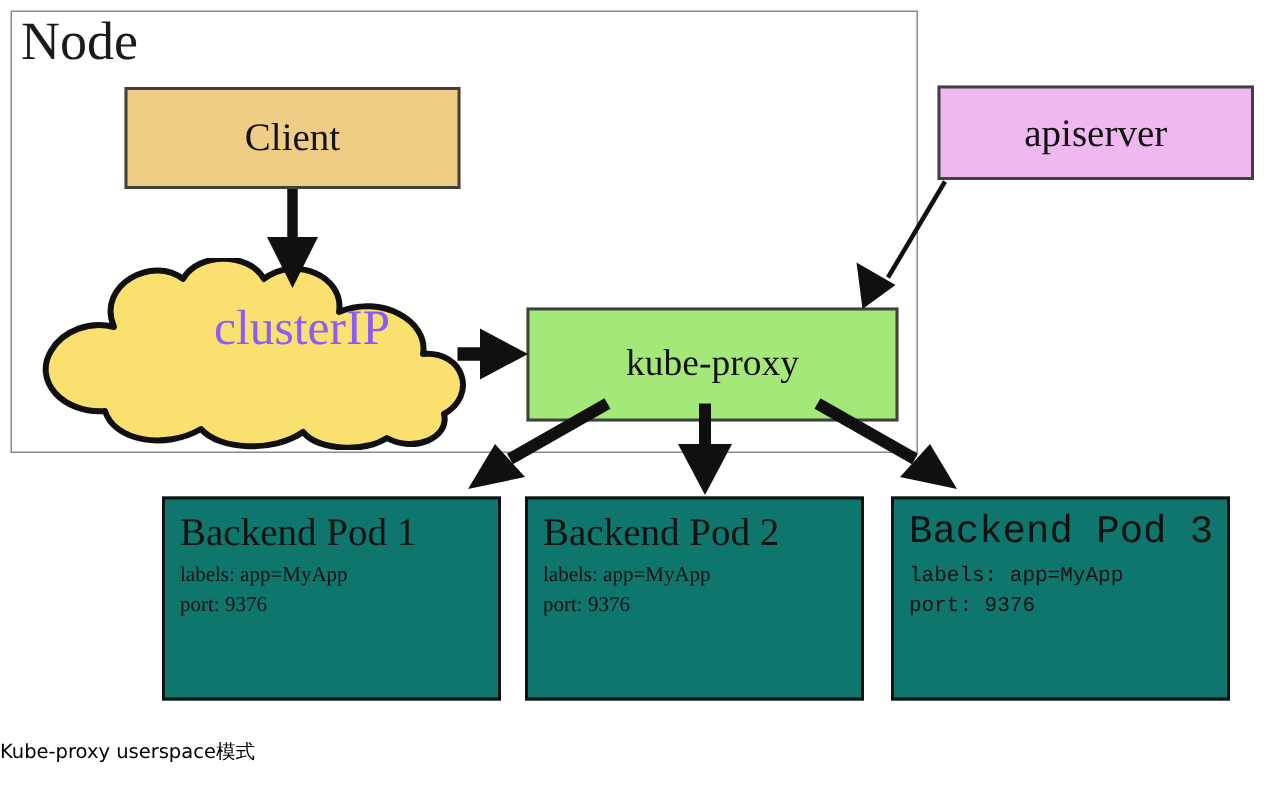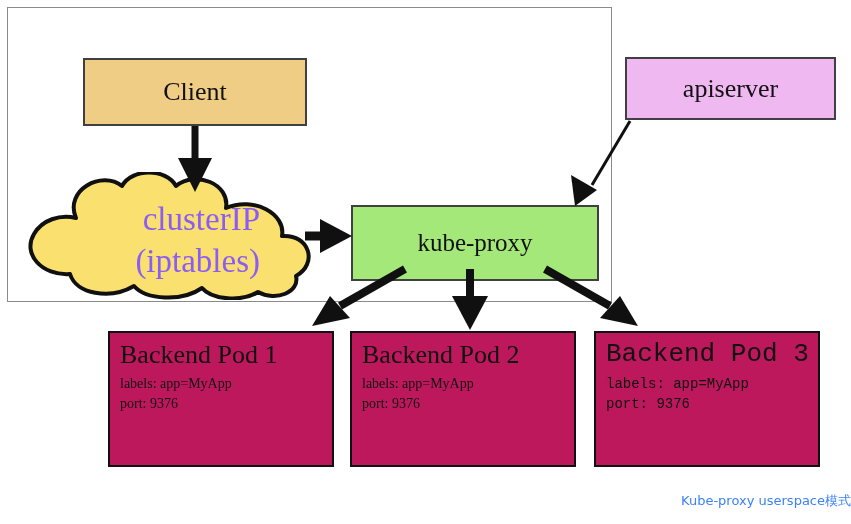--- a/index.html
+++ b/index.html
@@ -100,21 +100,21 @@
     line-height: 1.28;
     text-align: right;
   }
 
   
   .pod-box {
     position: absolute;
     top: 331px;
     width: 226px;
     height: 136px;
-    background: #be185d;
+    background: #0f766e;
     border: 2px solid #101010;
     box-sizing: border-box;
     padding: 6px 0 0 10px;
     color: #111111;
   }
   .pod-1 { left: 108px; }
   .pod-2 { left: 350px; }
   .pod-3 { left: 594px; font-family: Liberation Mono, monospace; }
   .pod-title {
     font-size: 26px;
@@ -137,32 +137,33 @@
     height: 524px;
     pointer-events: none;
   }
 
   
   .caption {
     position: absolute;
     left: 0;
     top: 492px;
     width: 851px;
-    text-align: right;
+    text-align: left;
     font-family: "DejaVu Sans", "Liberation Sans", sans-serif;
     font-size: 13px;
-    color: #3b82f6;
+    color: #000000;
   }
 </style>
 </head>
 <body>
 
 <div id="canvas">
 
   <div class="node-box"></div>
+  <div class="node-label">Node</div>
 
   <div class="rect centered client-box">
     <span>Client</span>
   </div>
 
   <div class="rect centered apiserver-box">
     <span>apiserver</span>
   </div>
 
   <div class="rect centered kubeproxy-box">
@@ -179,21 +180,20 @@
                C296,62 304,92 282,104
                C286,120 262,130 244,120
                C228,130 198,128 188,116
                C168,130 132,128 120,114
                C96,128 62,122 56,102
                C28,104 8,82 20,62
                C28,48 46,42 62,46 Z" fill="#fae06e" stroke="#101010" stroke-width="4" stroke-linejoin="round"></path>
     </svg>
     <div class="cloud-text">
       <div>clusterIP</div>
-      <div>(iptables)</div>
     </div>
   </div>
 
   <div class="pod-box pod-1">
     <div class="pod-title">Backend Pod 1</div>
     <div class="pod-line">labels: app=MyApp</div>
     <div class="pod-line">port: 9376</div>
   </div>
 
   <div class="pod-box pod-2">

